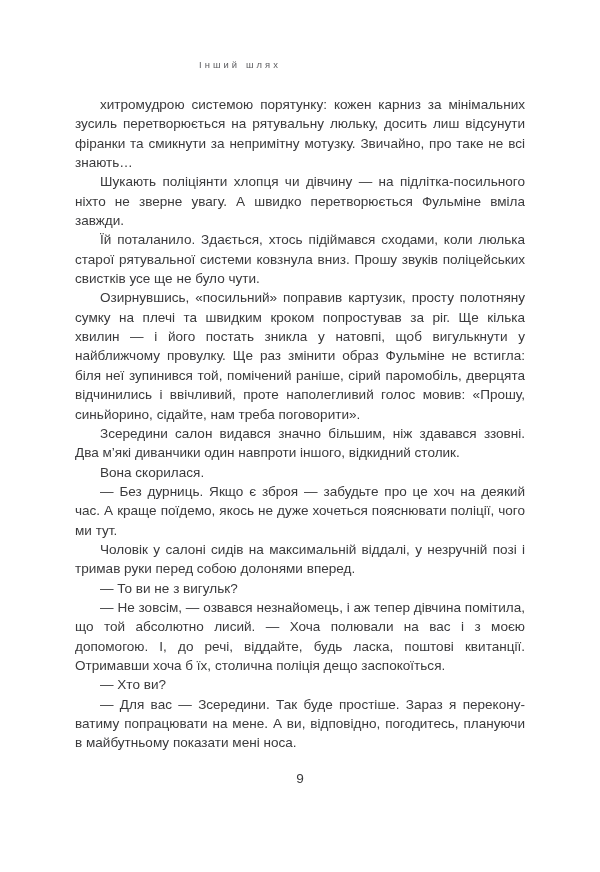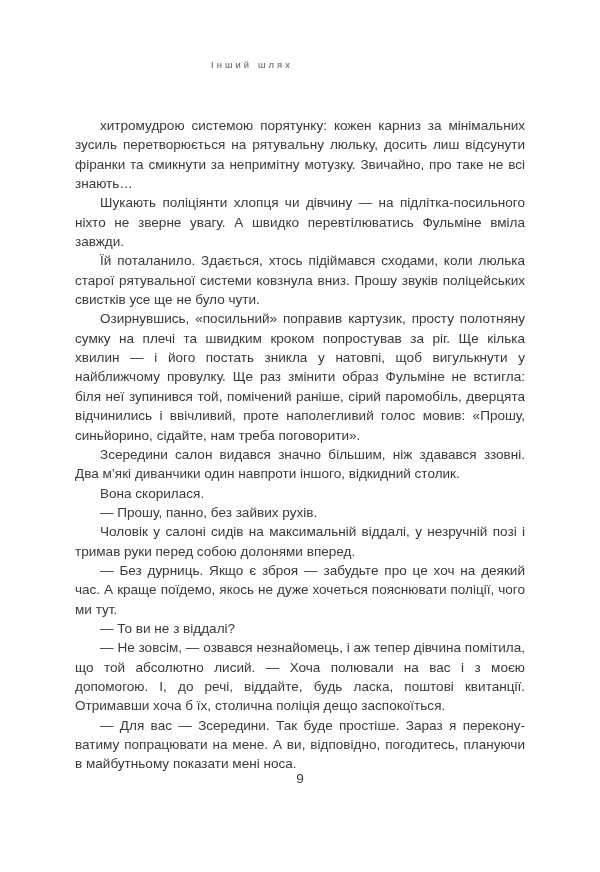--- a/index.html
+++ b/index.html
@@ -31,30 +31,28 @@
     position: absolute;
     top: 59px;
     left: 0;
     width: 480px;
     text-align: center;
     font-size: 9.4px;
     letter-spacing: 3.1px;
     color: #5b5b5e;
     font-weight: 400;
     white-space: pre;
-    margin-left: 12px;
   }
 
   
   .text-block {
     position: absolute;
     top: 95px;
     left: 75px;
     width: 450px;
-    margin-top: 21px;
   }
 
   .para {
     margin: 0;
     font-size: 13.55px;
     line-height: 19.35px;
     text-align: justify;
     text-justify: inter-word;
     text-indent: 25px;
     color: #3a3a3c;
@@ -84,29 +82,29 @@
 </head>
 <body>
 
 <div class="page">
 
   <div class="running-header">Інший шлях</div>
 
   <div class="text-block">
 
     <p class="para">хитромудрою системою порятунку: кожен карниз за мінімаль­них зусиль перетворюється на рятувальну люльку, досить лиш відсунути фіранки та смикнути за непримітну мотузку. Звичайно, про таке не всі знають…</p>
-    <p class="para last-line-left">Шукають поліціянти хлопця чи дівчину — на підлітка-по­сильного ніхто не зверне увагу. А швидко перевтілюватись Фуль­міне вміла завжди.</p>
+    <p class="para last-line-left">Шукають поліціянти хлопця чи дівчину — на підлітка-по­сильного ніхто не зверне увагу. А швидко перетворюється Фуль­міне вміла завжди.</p>
     <p class="para last-line-left">Їй поталанило. Здається, хтось підіймався сходами, коли люлька старої рятувальної системи ковзнула вниз. Прошу звуків поліцейських свистків усе ще не було чути.</p>
     <p class="para">Озирнувшись, «посильний» поправив картузик, просту по­лотняну сумку на плечі та швидким кроком попростував за ріг. Ще кілька хвилин — і його постать зникла у натовпі, щоб вигульк­нути у найближчому провулку. Ще раз змінити образ Фульміне не встигла: біля неї зупинився той, помічений раніше, сірий паромо­біль, дверцята відчинились і ввічливий, проте наполегливий го­лос мовив: «Прошу, синьйорино, сідайте, нам треба поговорити».</p>
     <p class="para last-line-left">Зсередини салон видався значно більшим, ніж здавався ззовні. Два м’які диванчики один навпроти іншого, відкидний столик.</p>
     <p class="para last-line-left">Вона скорилася.</p>
-    <p class="para dialogue last-line-left">— Прошу, панно, без зайвих рухів.</p>
+    <p class="para dialogue last-line-left">— Без дурниць. Якщо є зброя — забудьте про це хоч на де­який час. А краще поїдемо, якось не дуже хочеться пояснювати поліції, чого ми тут.</p>
     <p class="para last-line-left">Чоловік у салоні сидів на максимальній віддалі, у незручній позі і тримав руки перед собою долонями вперед.</p>
-    <p class="para dialogue last-line-left">— Без дурниць. Якщо є зброя — забудьте про це хоч на де­який час. А краще поїдемо, якось не дуже хочеться пояснювати поліції, чого ми тут.</p>
-    <p class="para dialogue last-line-left">— То ви не з віддалі?</p>
+    <p class="para dialogue last-line-left">— То ви не з вигульк?</p>
     <p class="para dialogue">— Не зовсім, — озвався незнайомець, і аж тепер дівчина помі­тила, що той абсолютно лисий. — Хоча полювали на вас і з моєю допомогою. І, до речі, віддайте, будь ласка, поштові квитанції. Отримавши хоча б їх, столична поліція дещо заспокоїться.</p>
+    <p class="para dialogue last-line-left">— Хто ви?</p>
     <p class="para dialogue last-line-left">— Для вас — Зсередини. Так буде простіше. Зараз я перекону­ватиму попрацювати на мене. А ви, відповідно, погодитесь, пла­нуючи в майбутньому показати мені носа.</p>
 
   </div>
 
   <div class="folio">9</div>
 
 </div>
 
 </body></html>

